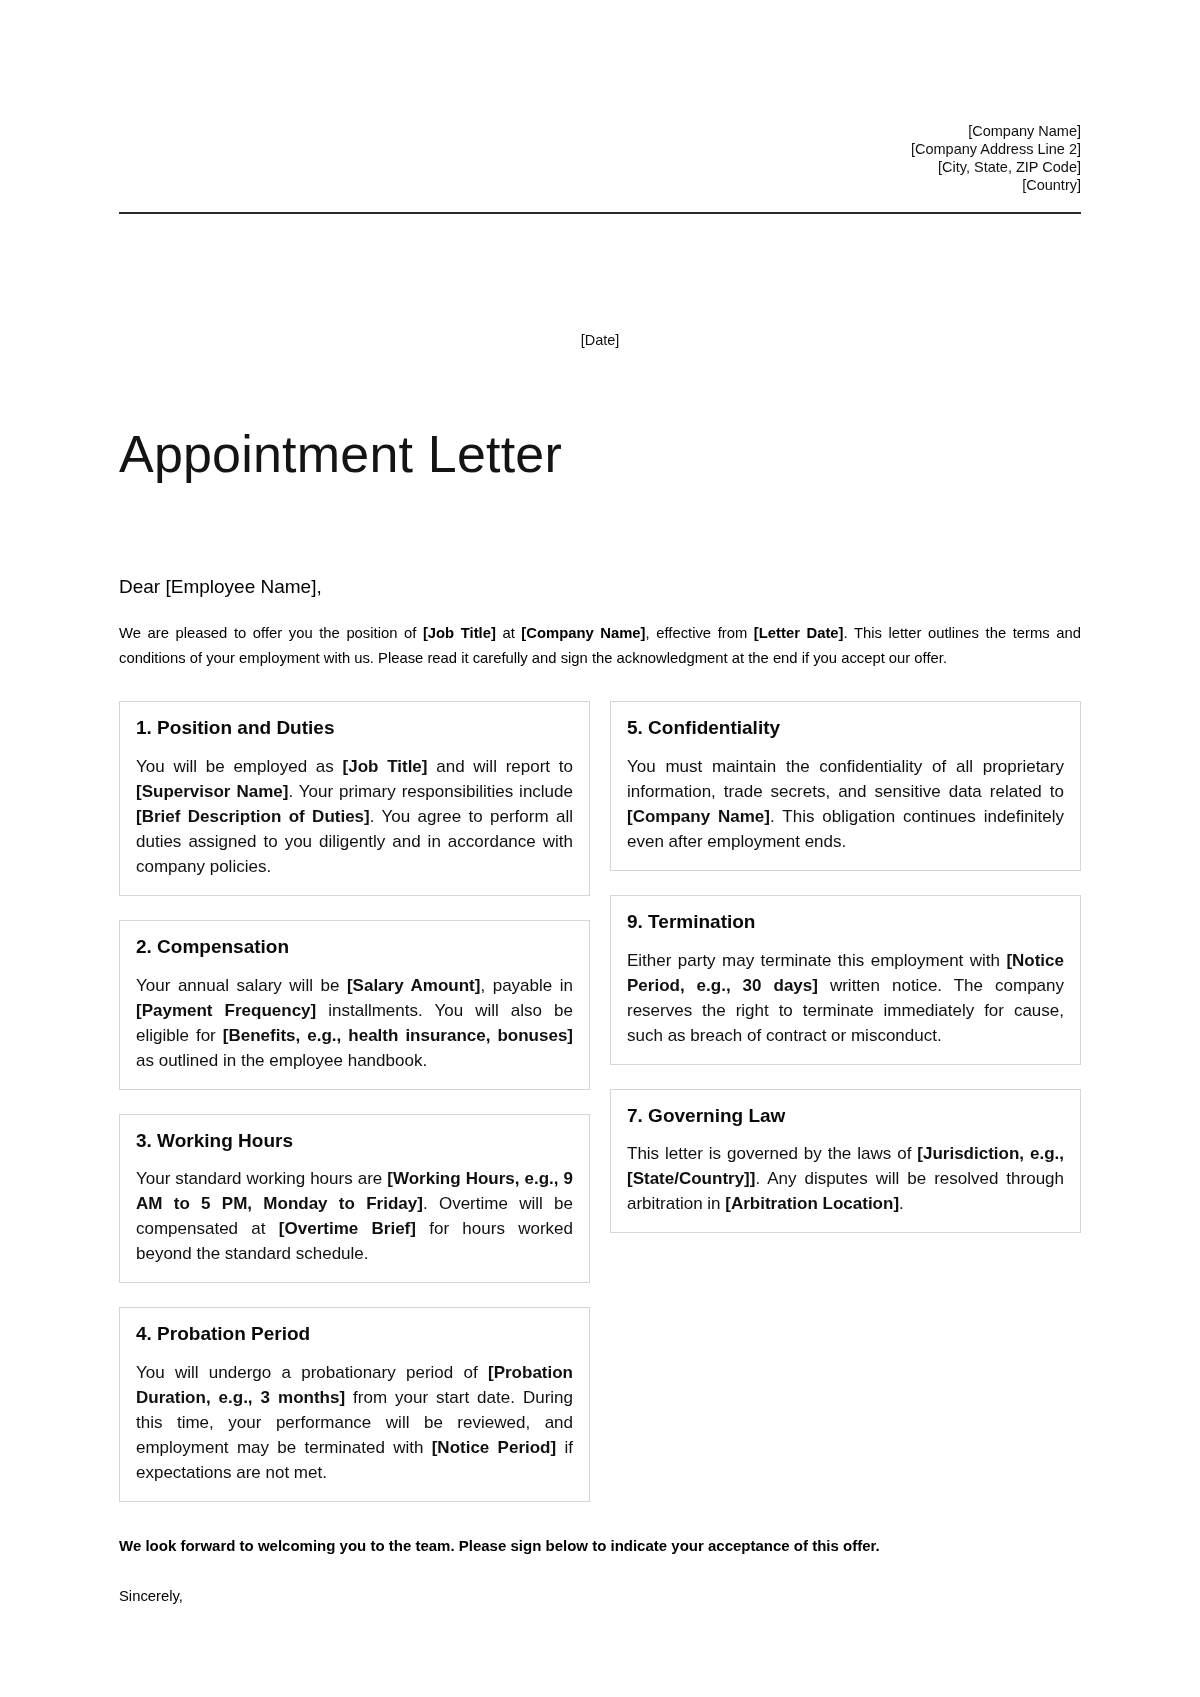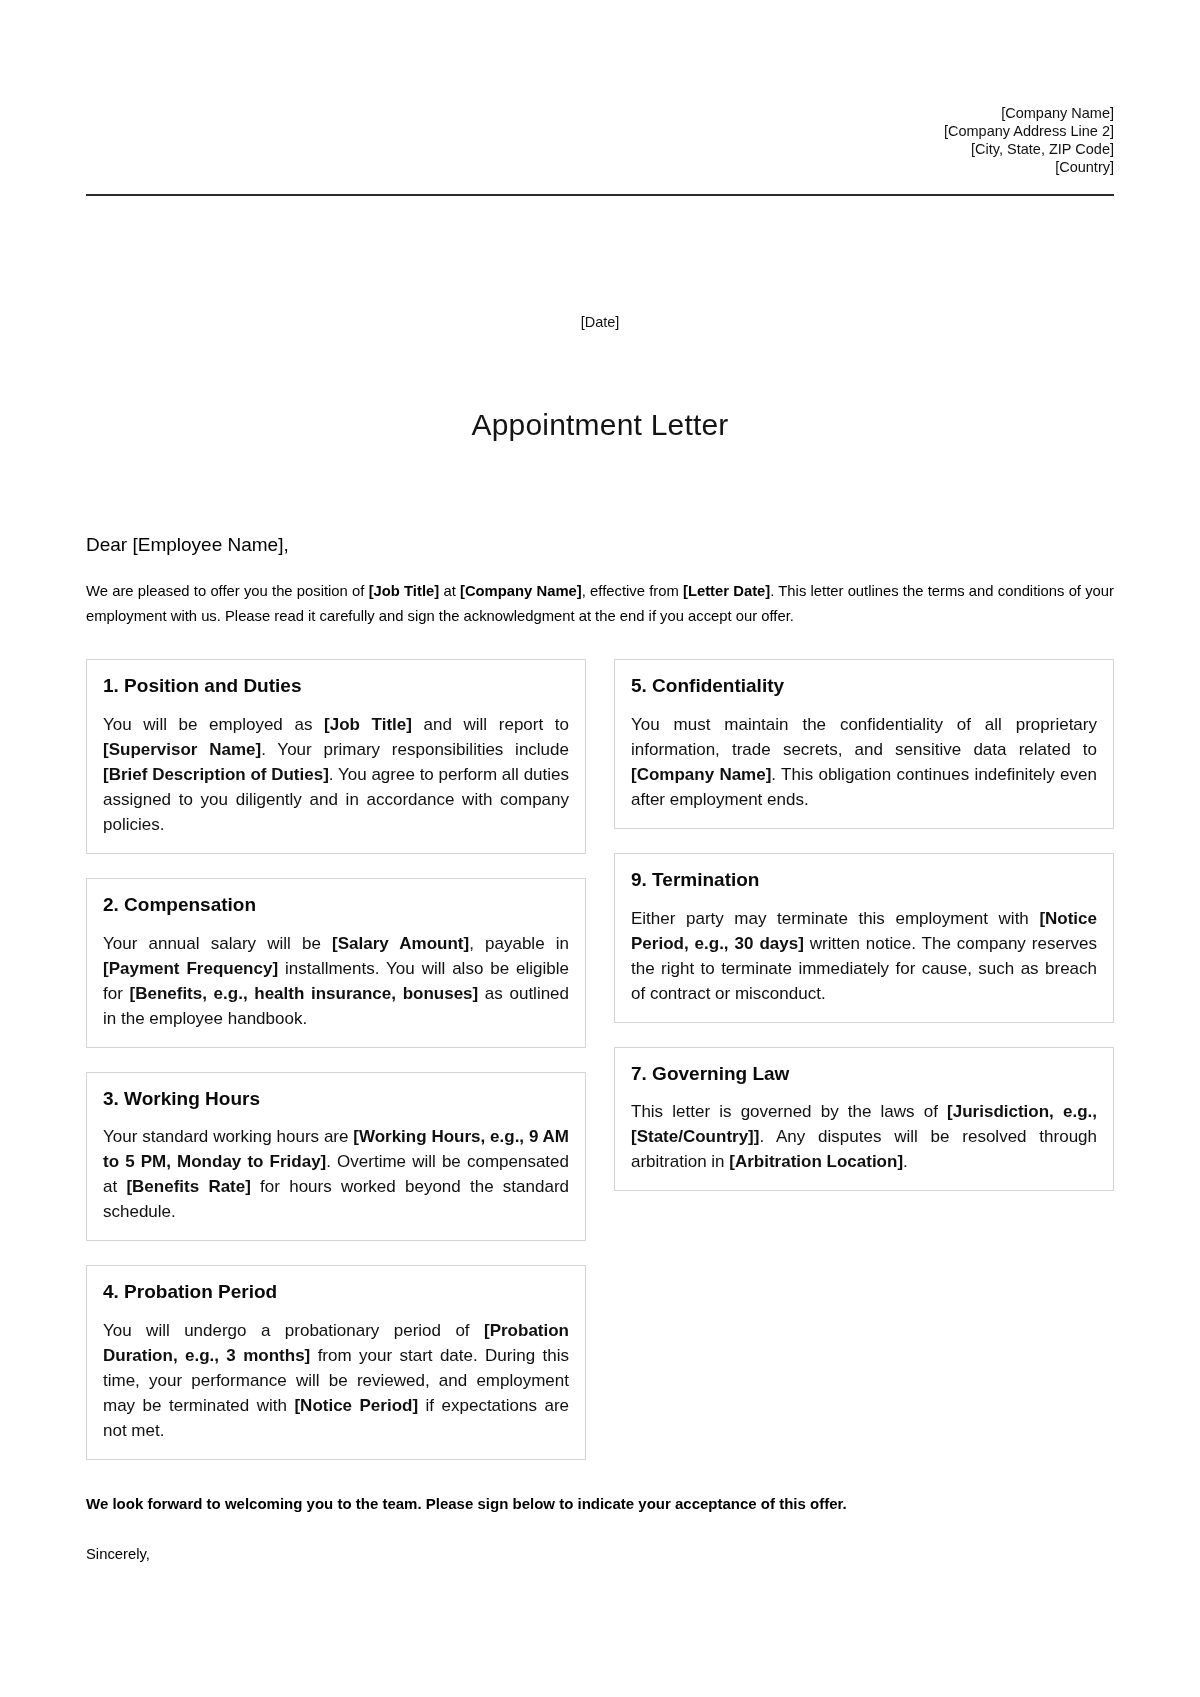--- a/index.html
+++ b/index.html
@@ -9,22 +9,23 @@
     height: 1697px;
     background: #ffffff;
     font-family: "Liberation Sans", sans-serif;
     color: #000000;
     overflow: hidden;
   }
 
   .page {
     width: 1200px;
     height: 1433px;
-    padding: 0 86px;
+    padding: 0 119px;
     position: relative;
+    margin-top: 18px;
   }
 
   
   .letterhead {
     padding-top: 104px;
     text-align: right;
     font-size: 14.5px;
     line-height: 18px;
     color: #111;
   }
@@ -40,22 +41,21 @@
   .date-line {
     margin-top: 118px;
     text-align: center;
     font-size: 14.5px;
     color: #111;
   }
 
   
   .doc-title {
     margin-top: 78px;
-    text-align: center;
-    font-size: 30px;
+    font-size: 52px;
     font-weight: 400;
     letter-spacing: 0.2px;
     color: #141414;
     line-height: 1.1;
   }
 
   
   .salutation {
     margin-top: 92px;
     font-size: 19px;
@@ -66,21 +66,21 @@
     font-size: 14.8px;
     line-height: 25px;
     text-align: justify;
     text-justify: inter-word;
   }
 
   
   .columns {
     margin-top: 30px;
     display: flex;
-    gap: 28px;
+    gap: 20px;
     align-items: flex-start;
   }
   .col { flex: 1 1 0; min-width: 0; }
 
   .card {
     border: 1px solid #d5d5d5;
     background: #ffffff;
     padding: 14px 16px 16px 16px;
     margin-bottom: 24px;
   }
@@ -143,21 +143,21 @@
       <div class="card">
         <h3>1. Position and Duties</h3>
         <p>You will be employed as <b>[Job Title]</b> and will report to <b>[Supervisor Name]</b>. Your primary responsibilities include <b>[Brief Description of Duties]</b>. You agree to perform all duties assigned to you diligently and in accordance with company policies.</p>
       </div>
       <div class="card">
         <h3>2. Compensation</h3>
         <p>Your annual salary will be <b>[Salary Amount]</b>, payable in <b>[Payment Frequency]</b> installments. You will also be eligible for <b>[Benefits, e.g., health insurance, bonuses]</b> as outlined in the employee handbook.</p>
       </div>
       <div class="card">
         <h3>3. Working Hours</h3>
-        <p>Your standard working hours are <b>[Working Hours, e.g., 9 AM to 5 PM, Monday to Friday]</b>. Overtime will be compensated at <b>[Benefits Rate]</b> for hours worked beyond the standard schedule.</p>
+        <p>Your standard working hours are <b>[Working Hours, e.g., 9 AM to 5 PM, Monday to Friday]</b>. Overtime will be compensated at <b>[Overtime Brief]</b> for hours worked beyond the standard schedule.</p>
       </div>
       <div class="card">
         <h3>4. Probation Period</h3>
         <p>You will undergo a probationary period of <b>[Probation Duration, e.g., 3 months]</b> from your start date. During this time, your performance will be reviewed, and employment may be terminated with <b>[Notice Period]</b> if expectations are not met.</p>
       </div>
     </div>
 
     <div class="col">
       <div class="card">
         <h3>5. Confidentiality</h3>

